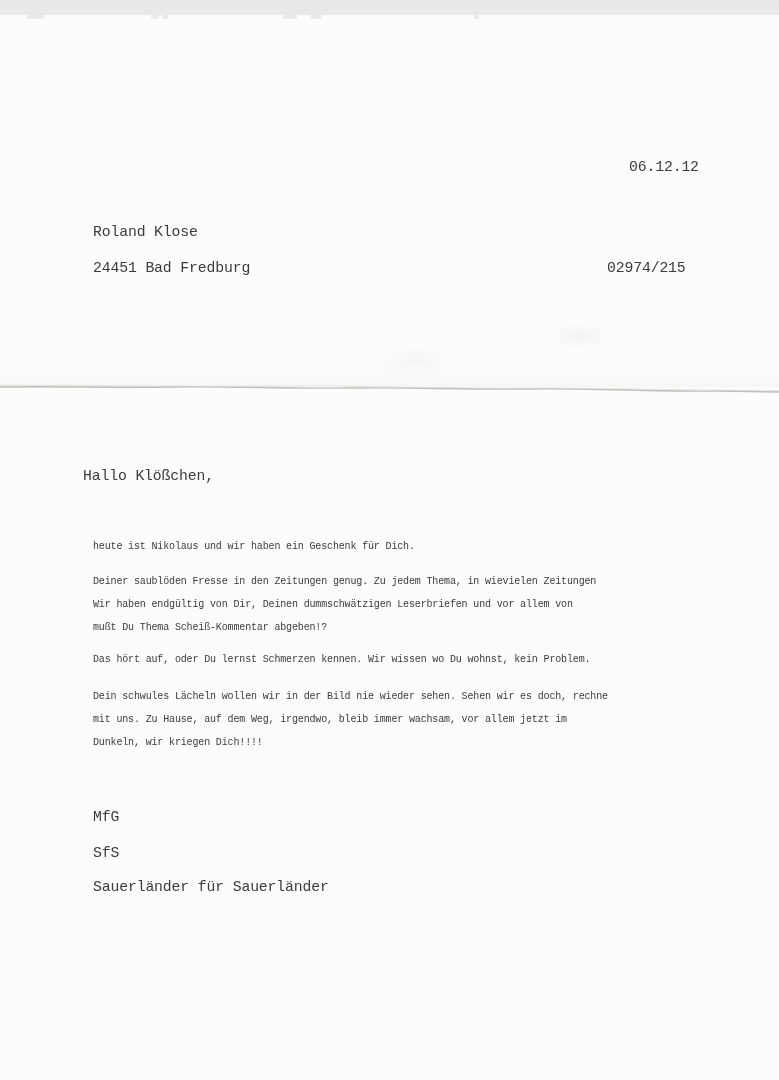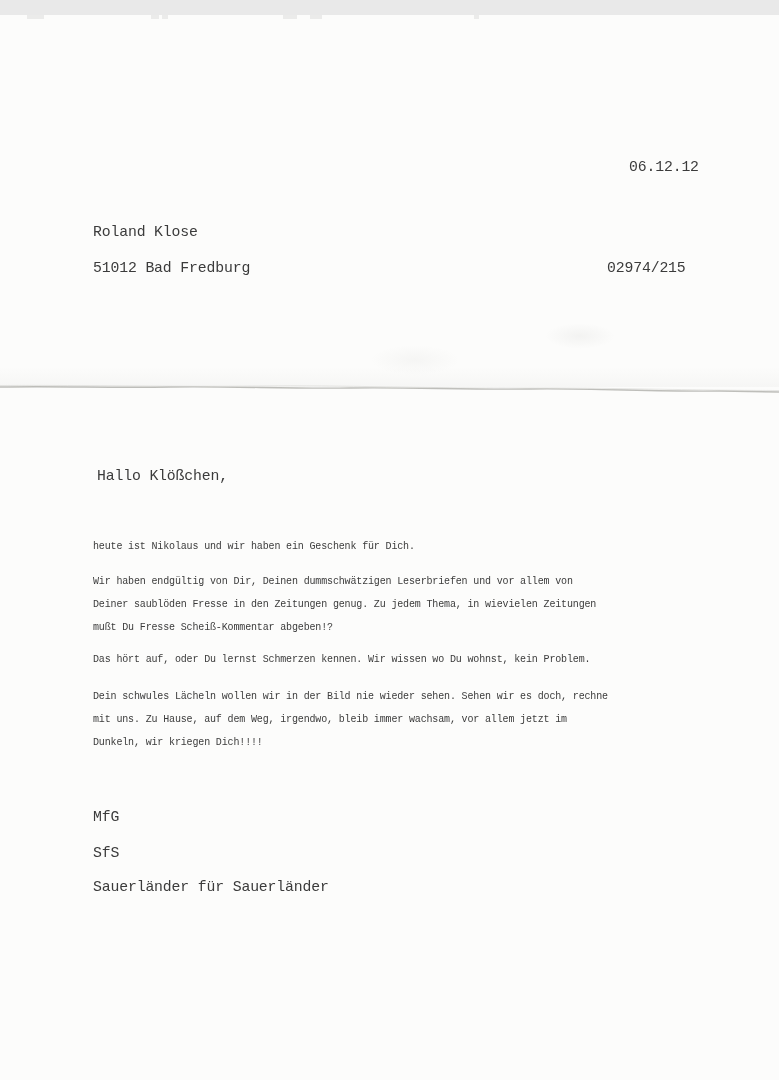--- a/index.html
+++ b/index.html
@@ -22,21 +22,21 @@
     font-size: 14.8px;
     letter-spacing: -0.15px;
     line-height: 22px;
     white-space: nowrap;
     color: #3b3b3b;
   }
   .date       { left: 629px; top: 141px; }
   .sender     { left: 93px;  top: 206px; }
   .sender div { height: 36px; }
   .phone      { left: 607px; top: 242px; text-align: center; }
-  .salutation { left: 97px;  top: 450px; }
+  .salutation { left: 83px;  top: 450px; }
   .para { position: absolute; left: 93px; }
   .para .line { height: 23px; font-size: 10px; letter-spacing: -0.15px; white-space: nowrap; }
   .p1 { top: 526px; }
   .p2 { top: 561px; }
   .p3 { top: 639px; }
   .p4 { top: 676px; }
   .closing   { left: 93px; top: 791px; }
   .signature { left: 93px; top: 827px; }
   .org       { left: 93px; top: 861px; }
 
@@ -96,35 +96,35 @@
     <path d="M0,372 C 60,371 110,373 170,372 S 290,374 350,373 S 470,375 530,374 S 660,377 720,376 L 779,377" fill="none" stroke="#b3b3ae" stroke-width="1.4" opacity="0.85"></path>
     <path d="M0,370.5 C 90,370 180,372 260,371 S 430,373.5 520,373 S 690,375.5 779,375.5" fill="none" stroke="#cfcfca" stroke-width="0.8" opacity="0.6"></path>
   </svg>
   <div class="smudge smudge-a"></div>
   <div class="smudge smudge-b"></div>
 
   <div class="txt date">06.12.12</div>
 
   <div class="txt sender">
     <div>Roland Klose</div>
-    <div>51012 Bad Fredburg</div>
+    <div>24451 Bad Fredburg</div>
   </div>
 
   <div class="txt phone">02974/215</div>
 
   <div class="txt salutation">Hallo Klößchen,</div>
 
   <div class="para p1">
     <div class="line">heute ist Nikolaus und wir haben ein Geschenk für Dich.</div>
   </div>
 
   <div class="para p2">
+    <div class="line">Deiner saublöden Fresse in den Zeitungen genug. Zu jedem Thema, in wievielen Zeitungen</div>
     <div class="line">Wir haben endgültig von Dir, Deinen dummschwätzigen Leserbriefen und vor allem von</div>
-    <div class="line">Deiner saublöden Fresse in den Zeitungen genug. Zu jedem Thema, in wievielen Zeitungen</div>
-    <div class="line">mußt Du Fresse Scheiß-Kommentar abgeben!?</div>
+    <div class="line">mußt Du Thema Scheiß-Kommentar abgeben!?</div>
   </div>
 
   <div class="para p4">
     <div class="line">Dein schwules Lächeln wollen wir in der Bild nie wieder sehen. Sehen wir es doch, rechne</div>
     <div class="line">mit uns. Zu Hause, auf dem Weg, irgendwo, bleib immer wachsam, vor allem jetzt im</div>
     <div class="line">Dunkeln, wir kriegen Dich!!!!</div>
   </div>
 
   <div class="para p3">
     <div class="line">Das hört auf, oder Du lernst Schmerzen kennen. Wir wissen wo Du wohnst, kein Problem.</div>

